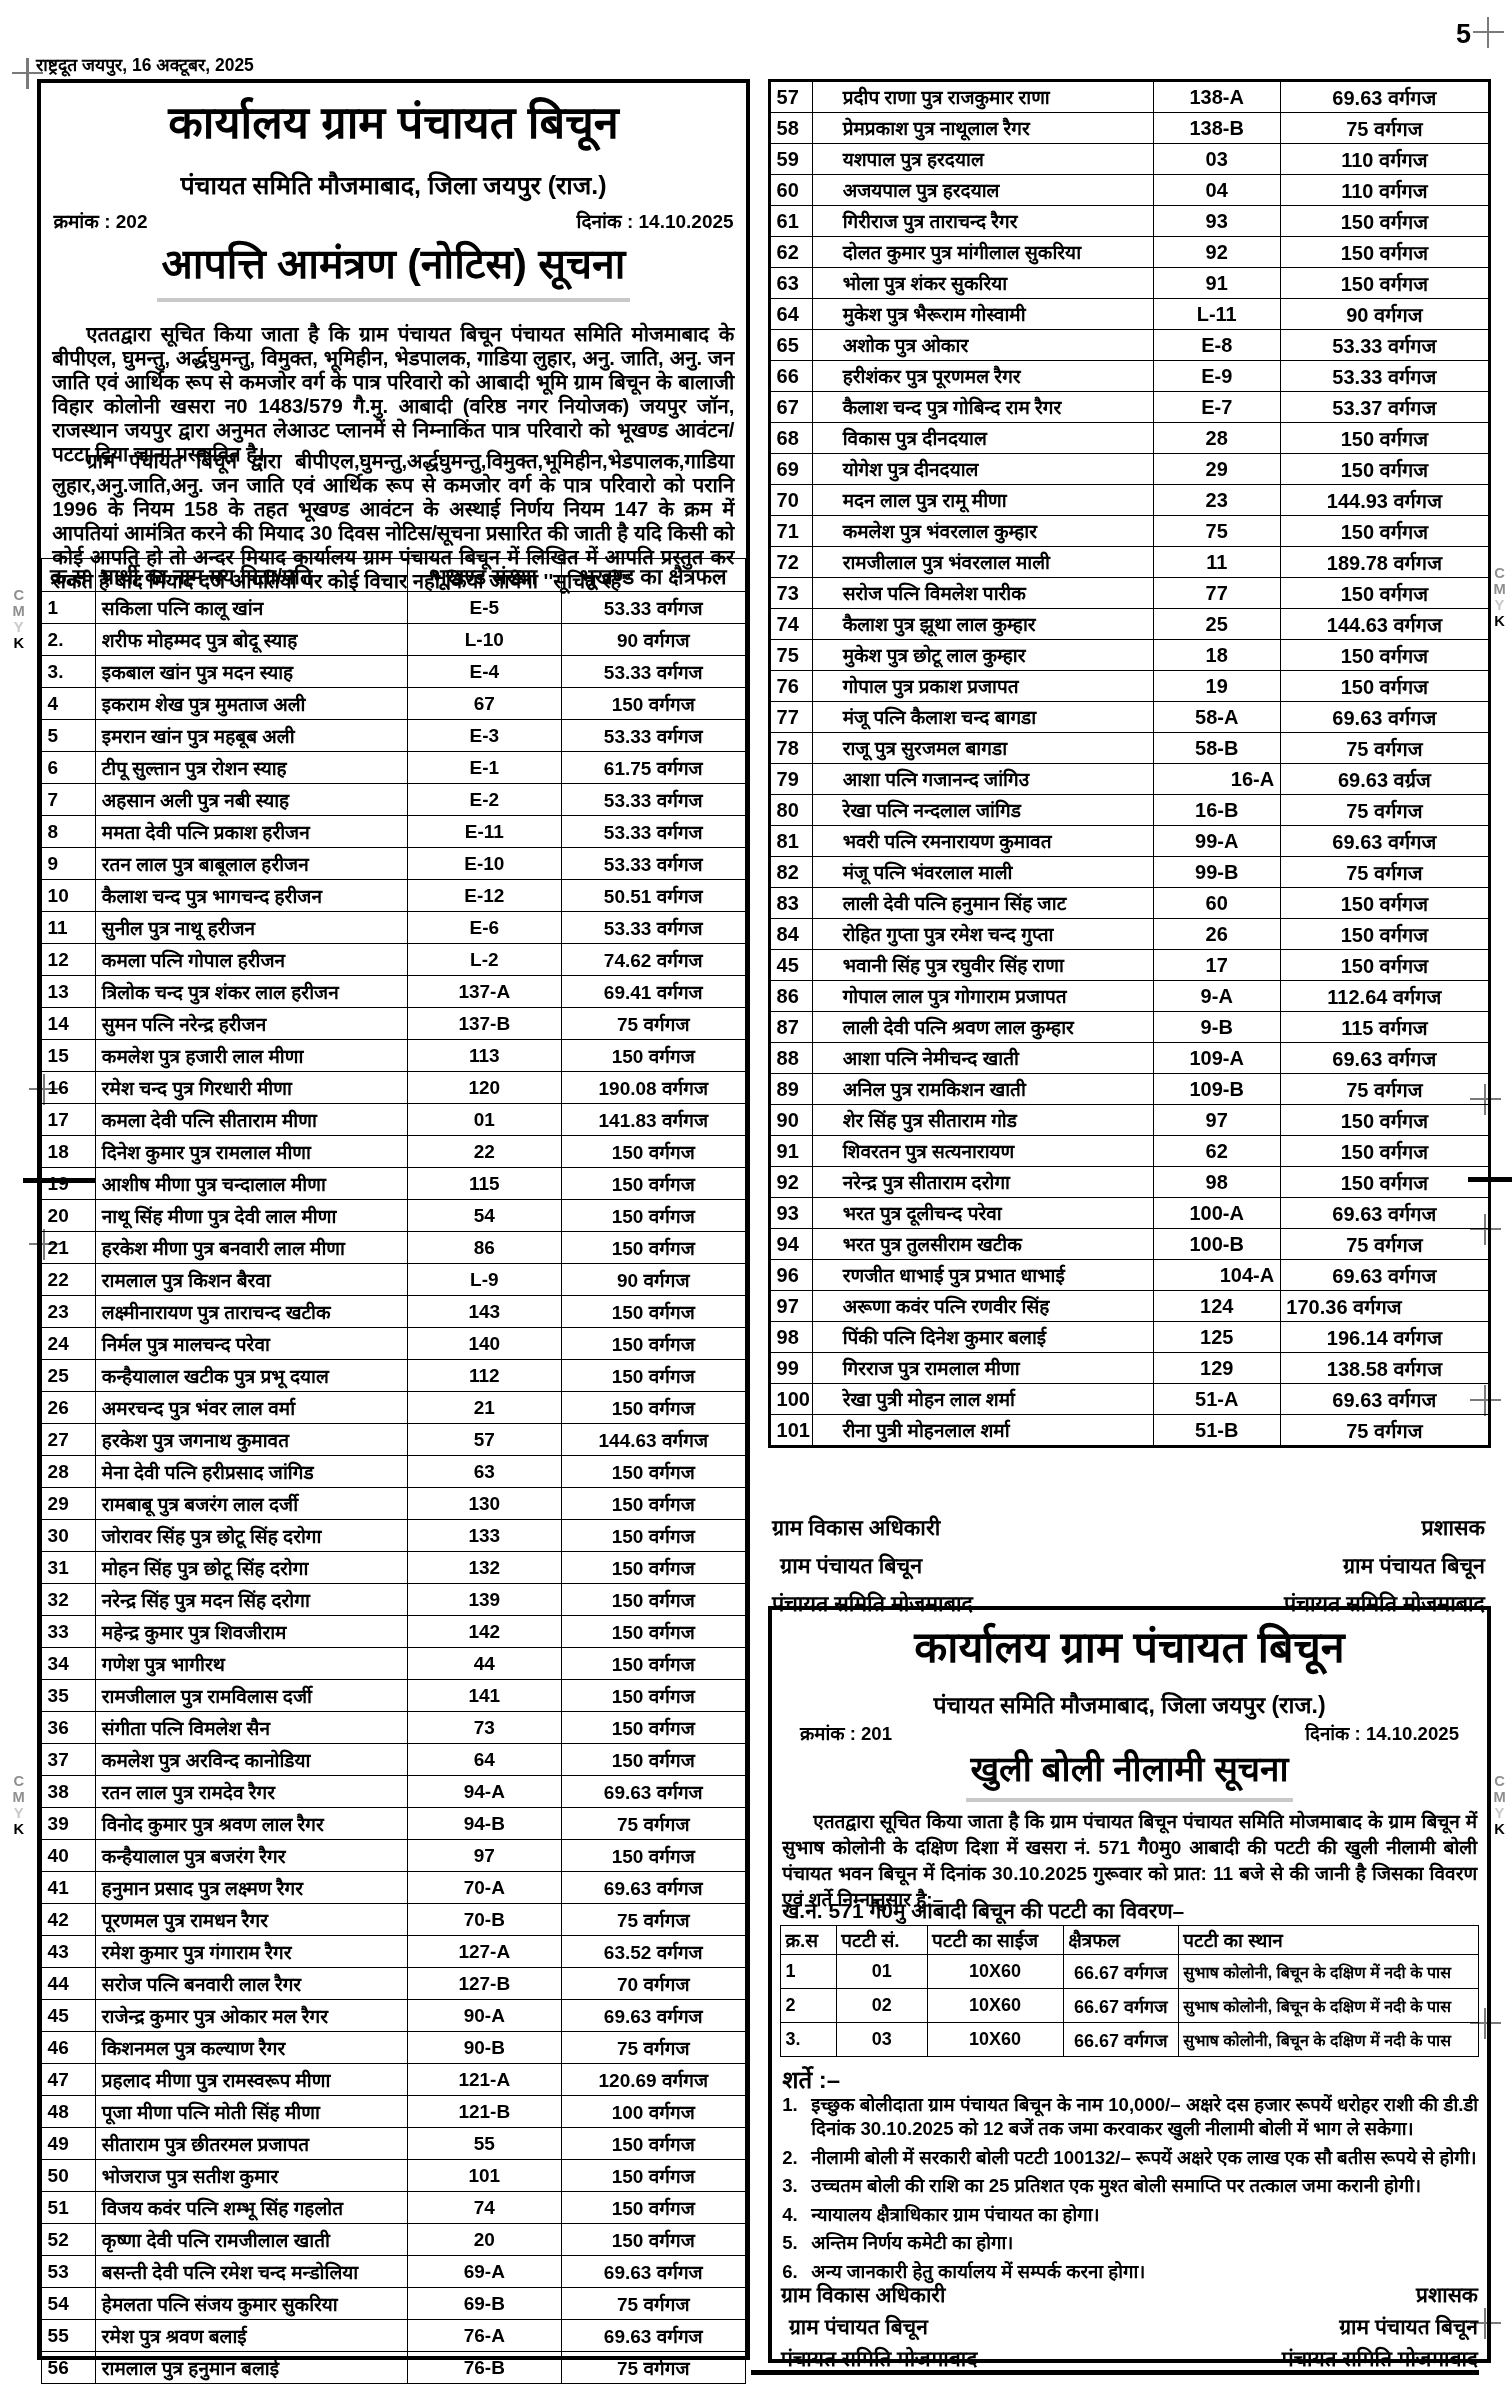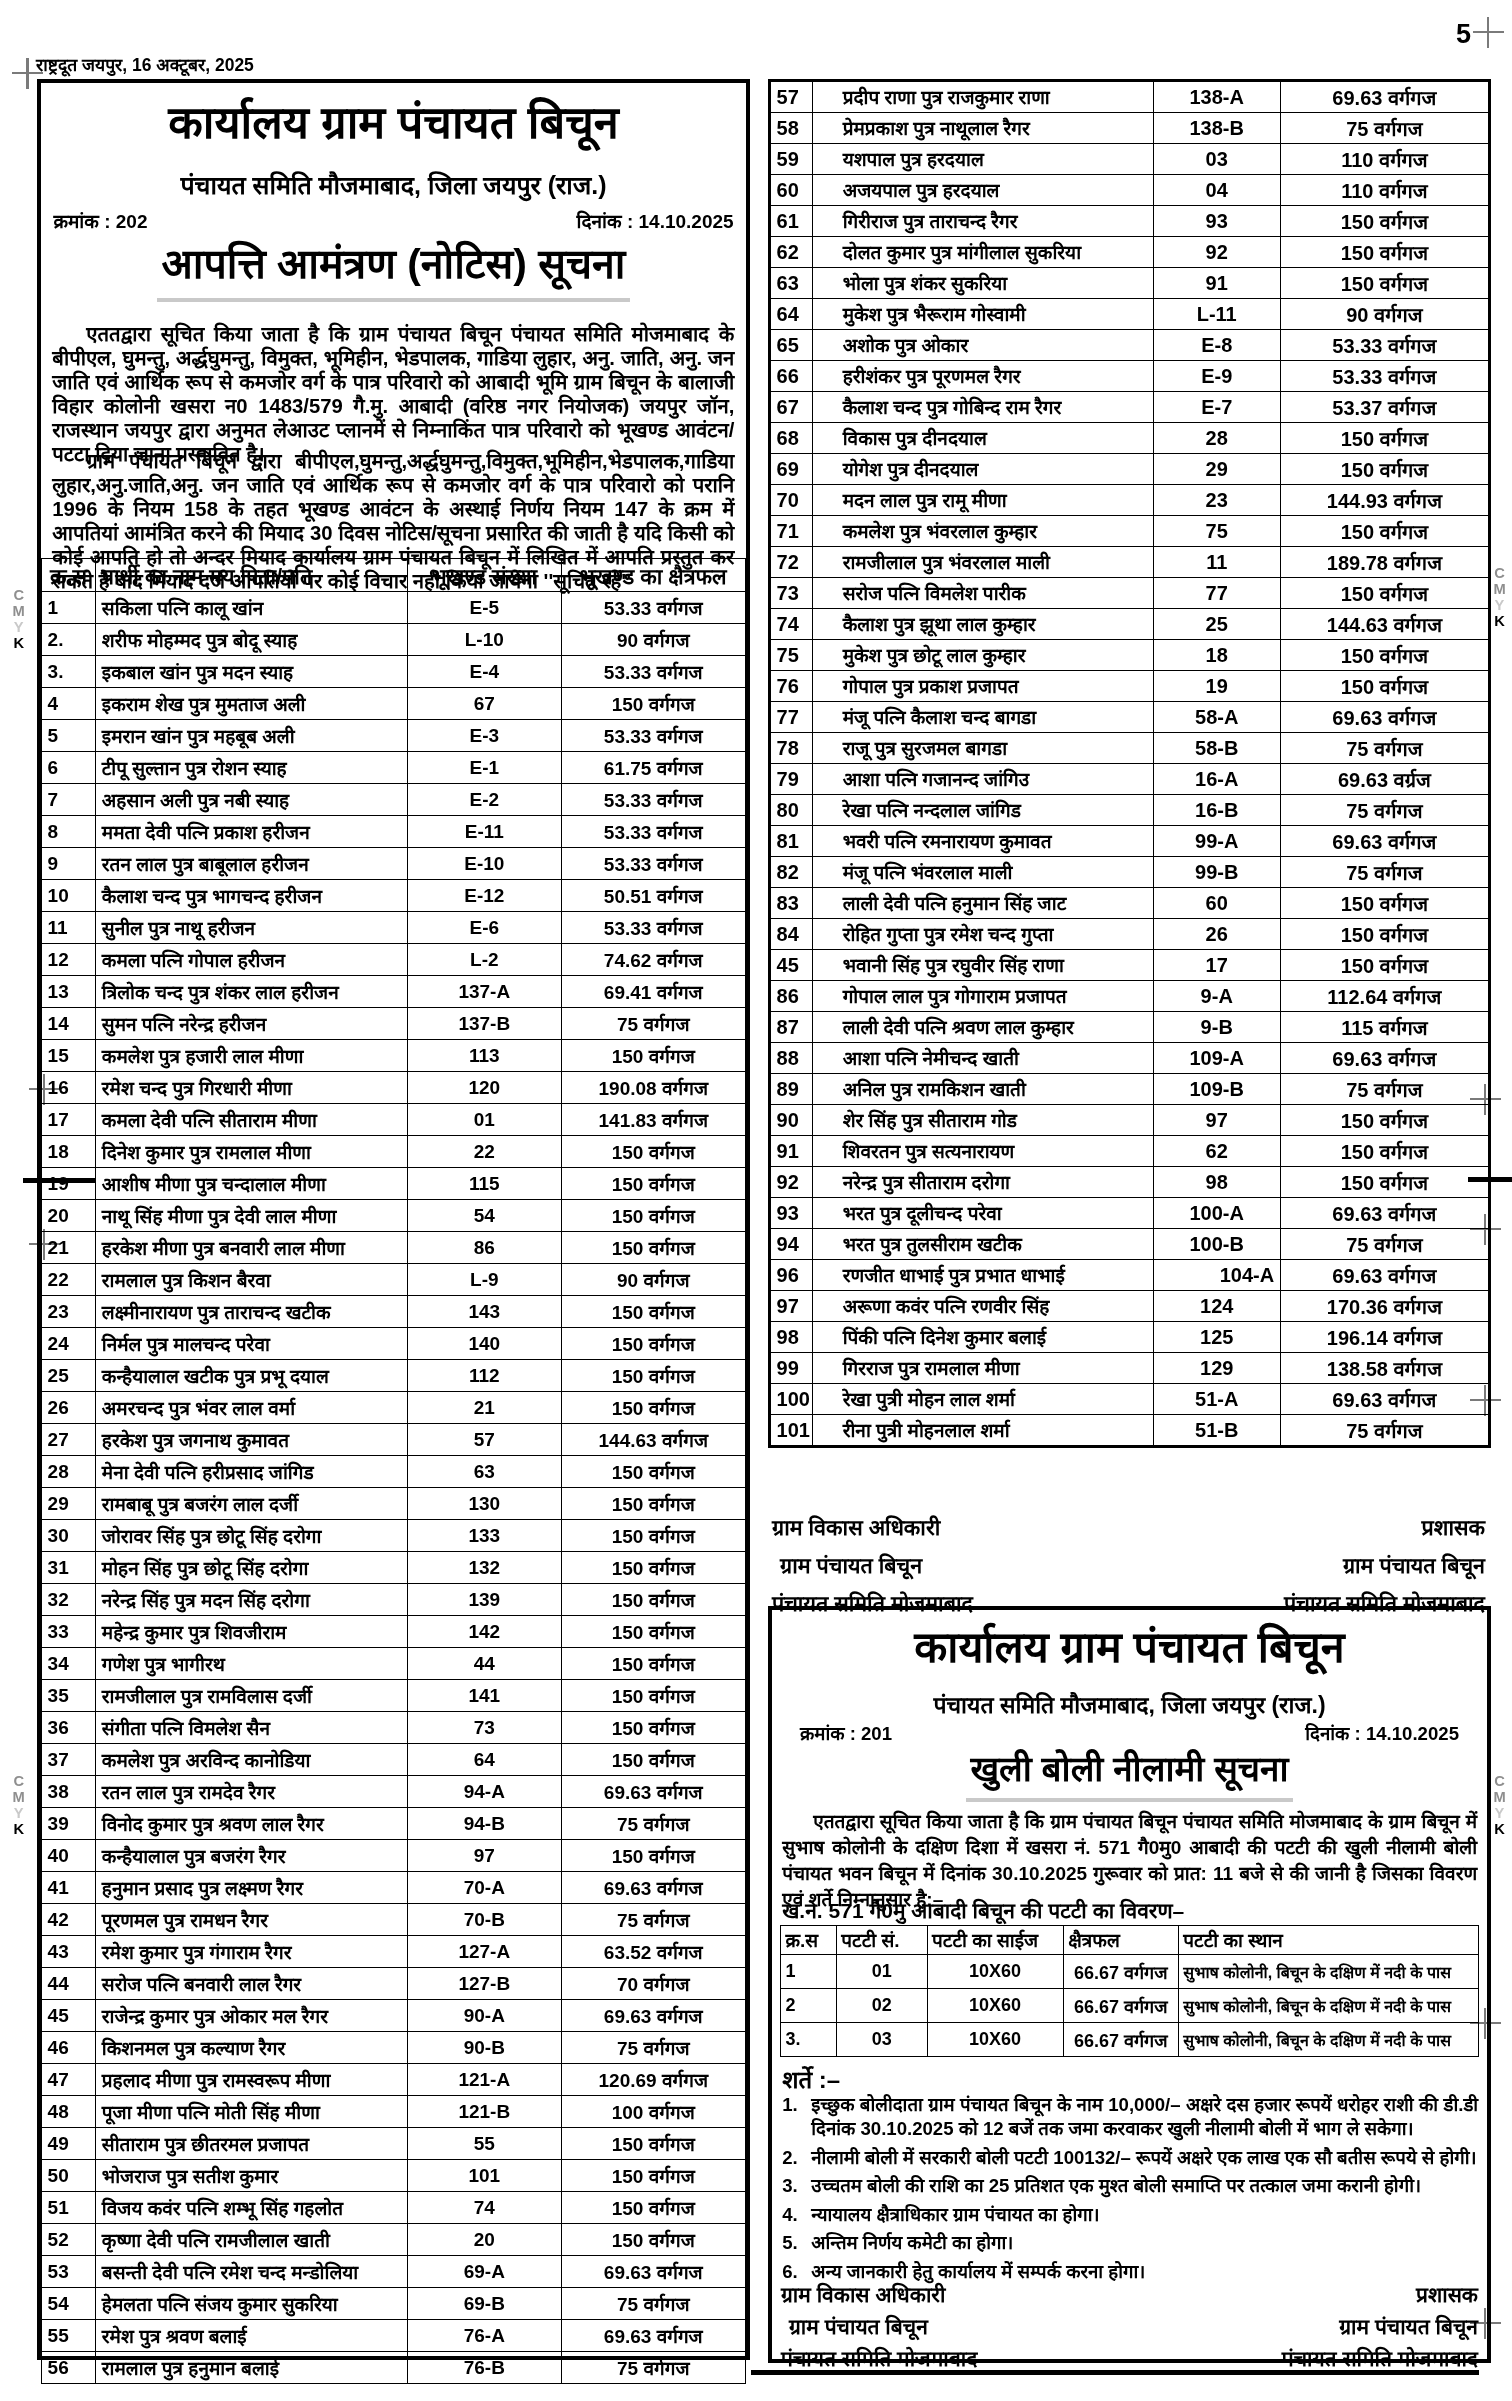--- a/index.html
+++ b/index.html
@@ -628,21 +628,21 @@
           </tr>
           <tr>
             <td class="cell-sn">78</td>
             <td class="cell-name">राजू पुत्र सुरजमल बागडा</td>
             <td class="cell-plot" style="text-align:center;">58-B</td>
             <td class="cell-area" style="text-align:center;">75 वर्गगज</td>
           </tr>
           <tr>
             <td class="cell-sn">79</td>
             <td class="cell-name">आशा पत्नि गजानन्द जांगिउ</td>
-            <td class="cell-plot" style="text-align:center;">16-A</td>
+            <td class="cell-plot" style="text-align:right;">16-A</td>
             <td class="cell-area" style="text-align:center;">69.63 वर्ग्रज</td>
           </tr>
           <tr>
             <td class="cell-sn">80</td>
             <td class="cell-name">रेखा पत्नि नन्दलाल जांगिड</td>
             <td class="cell-plot" style="text-align:center;">16-B</td>
             <td class="cell-area" style="text-align:center;">75 वर्गगज</td>
           </tr>
           <tr>
             <td class="cell-sn">81</td>
@@ -731,21 +731,21 @@
           <tr>
             <td class="cell-sn">96</td>
             <td class="cell-name">रणजीत धाभाई पुत्र प्रभात धाभाई</td>
             <td class="cell-plot" style="text-align:right;margin-left:36px;">104-A</td>
             <td class="cell-area" style="text-align:center;">69.63 वर्गगज</td>
           </tr>
           <tr>
             <td class="cell-sn">97</td>
             <td class="cell-name">अरूणा कवंर पत्नि रणवीर सिंह</td>
             <td class="cell-plot" style="text-align:center;">124</td>
-            <td class="cell-area" style="text-align:center;margin-top:8px;">170.36 वर्गगज</td>
+            <td class="cell-area" style="text-align:left;margin-top:8px;">170.36 वर्गगज</td>
           </tr>
           <tr>
             <td class="cell-sn">98</td>
             <td class="cell-name">पिंकी पत्नि दिनेश कुमार बलाई</td>
             <td class="cell-plot" style="text-align:center;">125</td>
             <td class="cell-area" style="text-align:center;">196.14 वर्गगज</td>
           </tr>
           <tr>
             <td class="cell-sn">99</td>
             <td class="cell-name">गिरराज पुत्र रामलाल मीणा</td>

